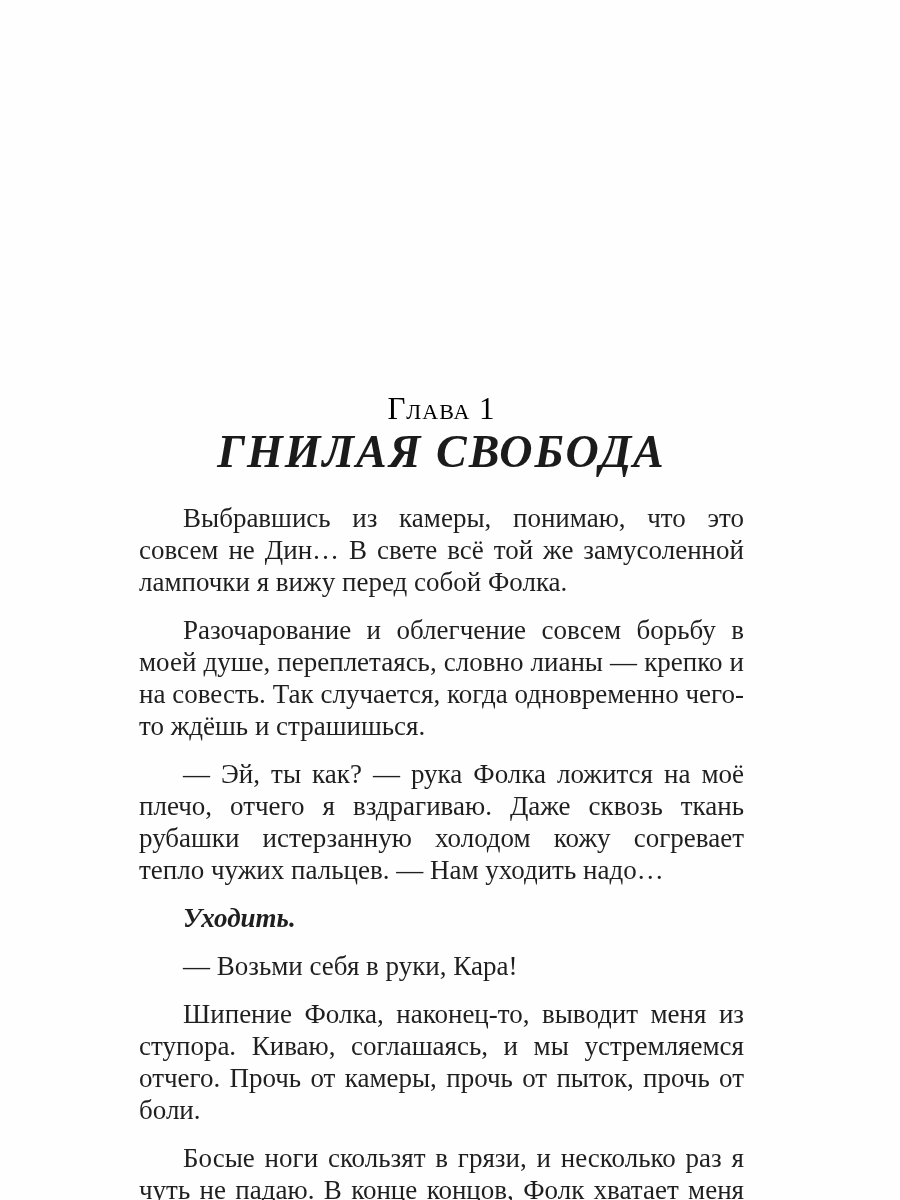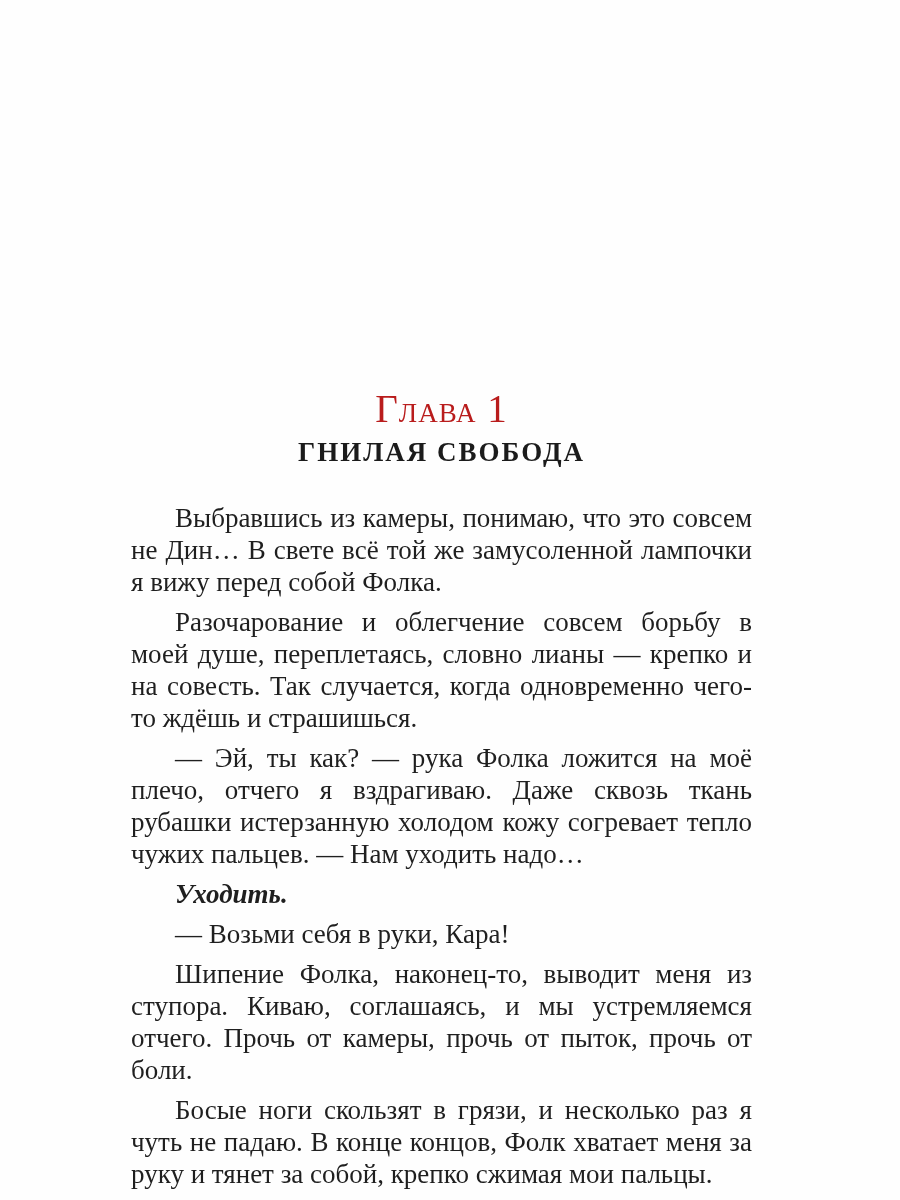--- a/index.html
+++ b/index.html
@@ -17,41 +17,42 @@
   }
   .content {
     position: absolute;
     left: 123px;
     top: 390px;
     width: 637px;
   }
   .chapter-label {
     margin: 0;
     text-align: center;
-    font-size: 39px;
+    font-size: 31px;
     font-weight: 500;
     font-variant: small-caps;
     letter-spacing: 1px;
     line-height: 38px;
-    color: #b91c1c;
+    color: #000000;
   }
   .chapter-title {
     margin: 2px 0 0 0;
     text-align: center;
-    font-size: 27px;
+    font-size: 46px;
     font-weight: 700;
     letter-spacing: 2px;
     line-height: 44px;
     color: #1b1b1b;
+    font-style: italic;
   }
   .body-text {
     margin-top: 28px;
   }
   .body-text p {
-    margin: 8px;
+    margin: 16px;
     font-size: 27px;
     line-height: 32px;
     text-align: justify;
     text-indent: 44px;
     hyphens: auto;
     -webkit-hyphens: auto;
   }
   .body-text p.italic {
     font-style: italic;
     font-weight: bold;

